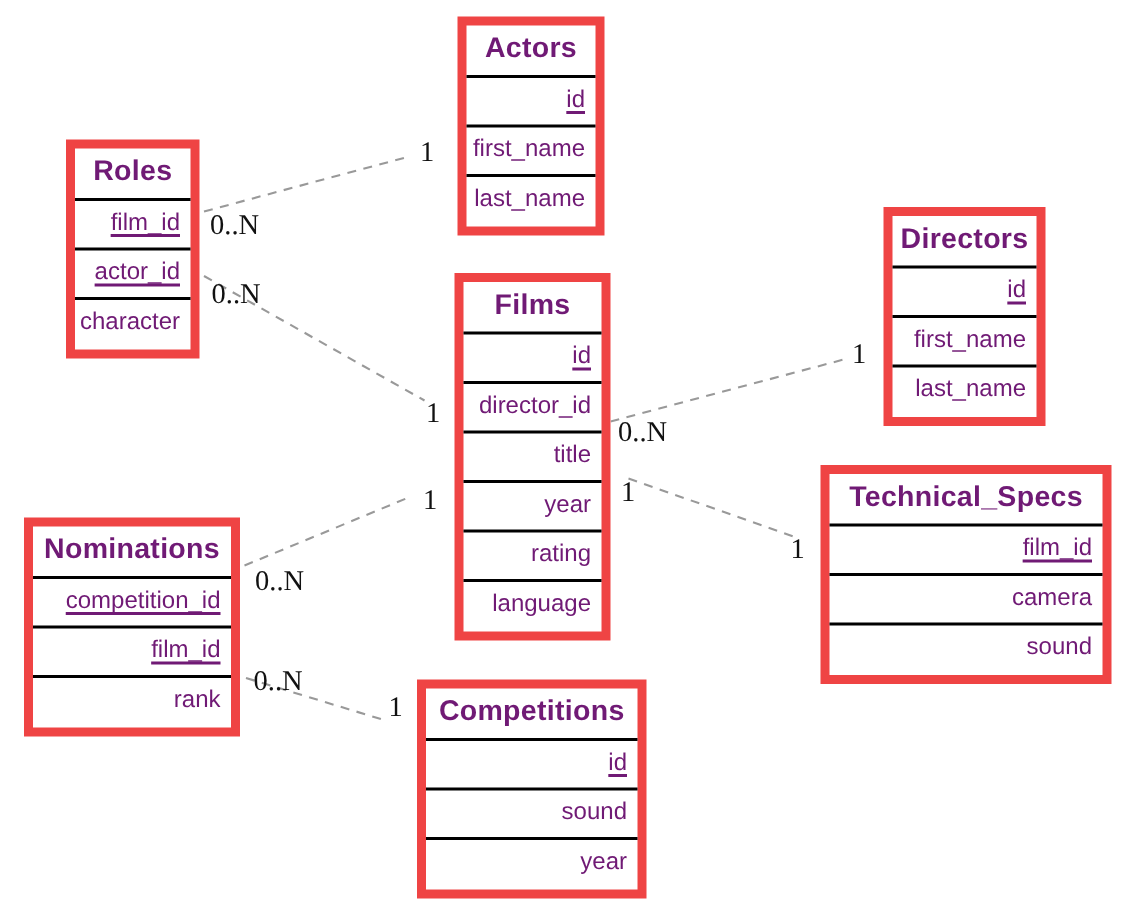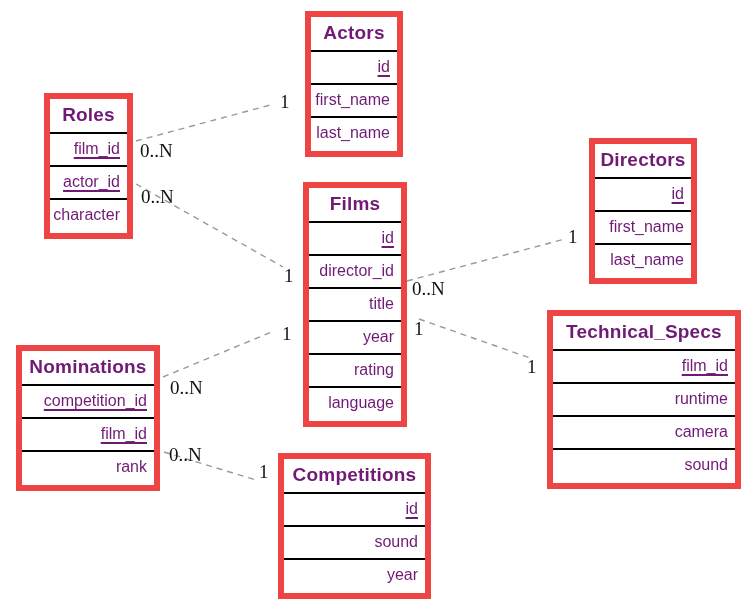--- a/index.html
+++ b/index.html
@@ -91,21 +91,20 @@
   <div class="tbl" style="left:16px;top:345px;width:144px;">
     <div class="hdr">Nominations</div>
     <div class="row pk fk">competition_id</div>
     <div class="row pk fk">film_id</div>
     <div class="row">rank</div>
   </div>
 
   <div class="tbl" style="left:547px;top:310px;width:194px;">
     <div class="hdr">Technical_Specs</div>
     <div class="row pk fk">film_id</div>
-    <div class="row">runtime</div>
     <div class="row">camera</div>
     <div class="row">sound</div>
   </div>
 
   <div class="tbl" style="left:278px;top:453px;width:153px;">
     <div class="hdr">Competitions</div>
     <div class="row pk">id</div>
     <div class="row">sound</div>
     <div class="row">year</div>
   </div>

